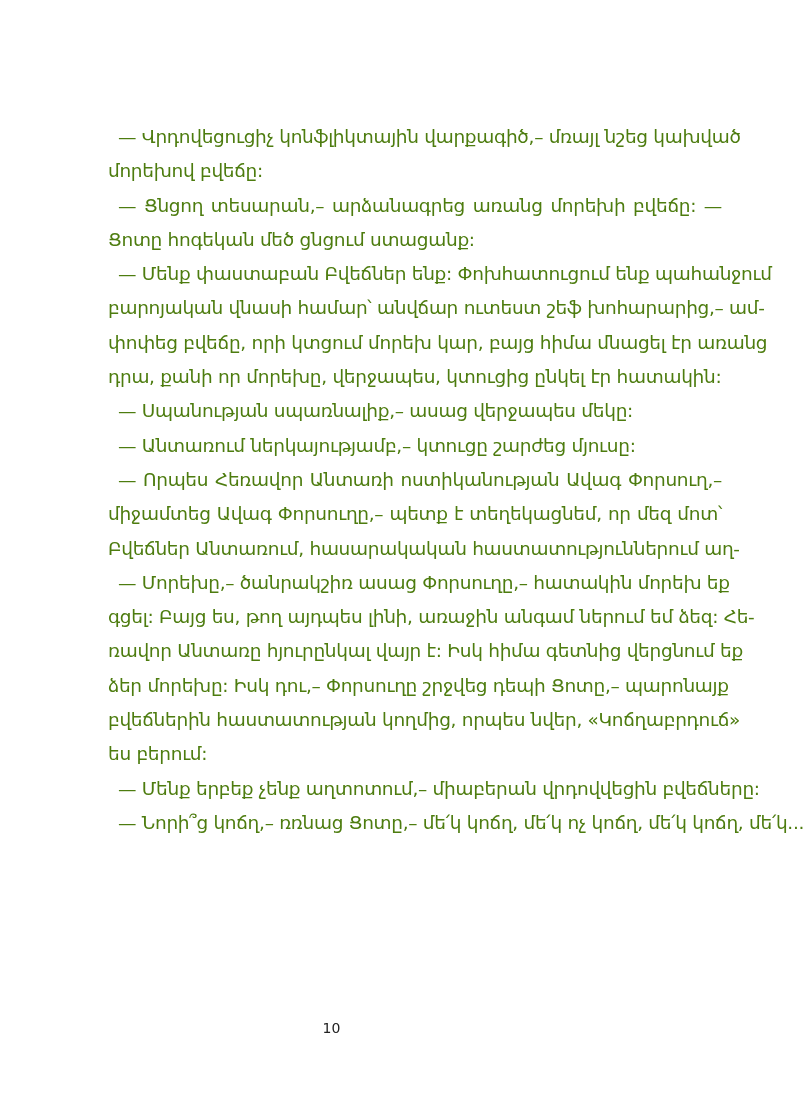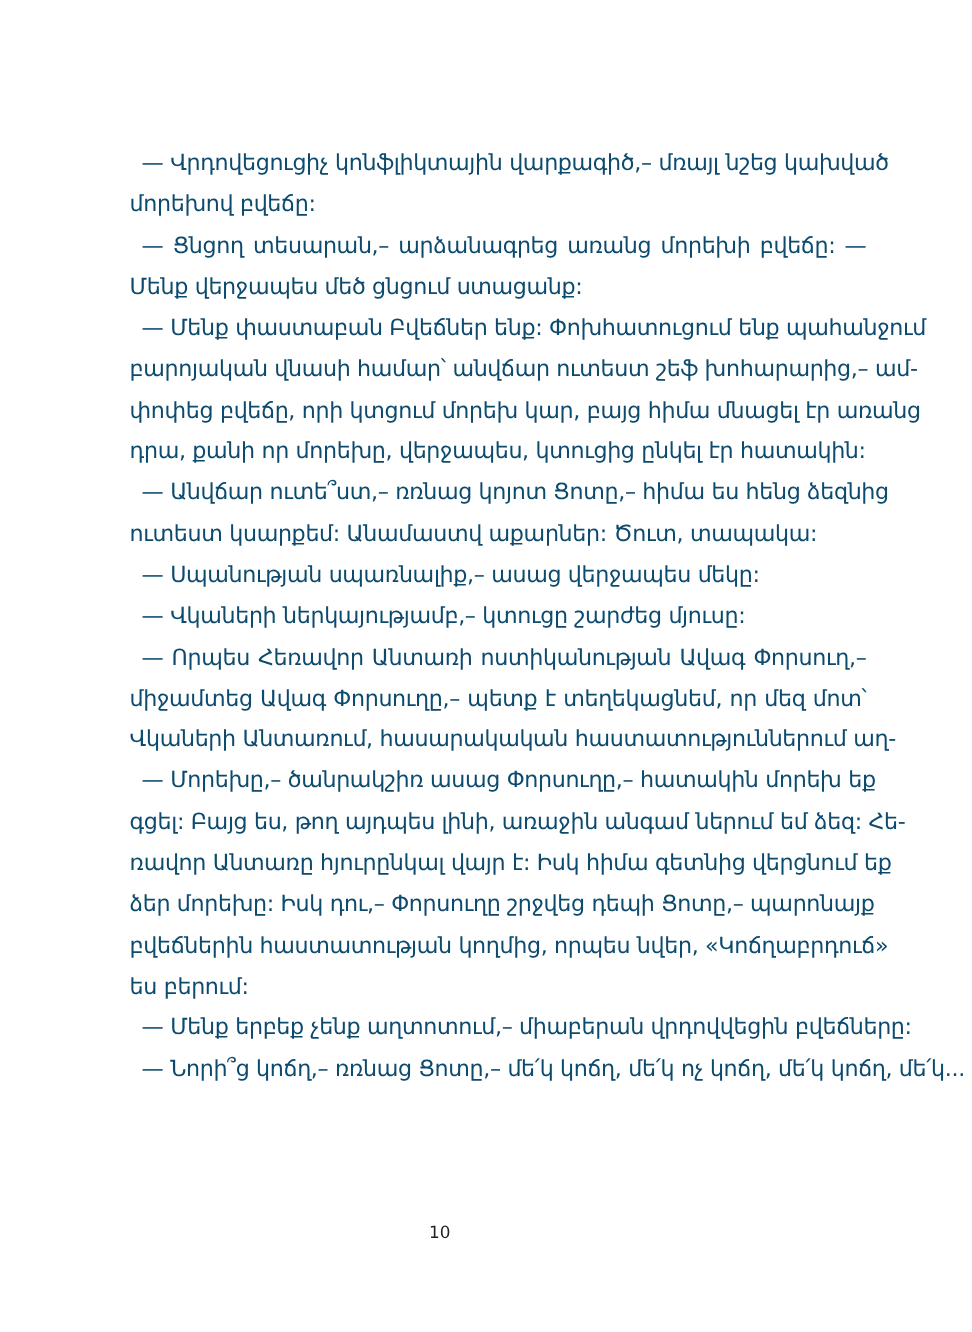--- a/index.html
+++ b/index.html
@@ -5,69 +5,64 @@
   html, body { margin: 0; padding: 0; background: #ffffff; }
   body { width: 810px; height: 1110px; position: relative; overflow: hidden; }
   .page {
     position: absolute;
     left: 108px;
     top: 120px;
     width: 614px;
     font-family: "DejaVu Sans", sans-serif;
     font-size: 18.5px;
     line-height: 34.3px;
-    color: #0c4a6e;
+    color: #4d7c0f;
     letter-spacing: -0.3px;
   }
   .line { display: block; white-space: nowrap; text-align: justify; text-align-last: justify; }
   .line.last { text-align-last: left; }
   .page-number {
     position: absolute;
     left: 0; width: 663px;
     top: 1020px;
     text-align: center;
     font-family: "DejaVu Sans", sans-serif;
     font-size: 14px;
     color: #222222;
-    padding-left: 35px;
   }
 </style>
 </head>
 <body>
 
 <div class="page">
   <div id="paras">
       <div class="para-block">
         <span class="line" style="padding-left: 10px;">— Վրդովեցուցիչ կոնֆլիկտային վարքագիծ,– մռայլ նշեց կախված</span>
         <span class="line last">մորեխով բվեճը:</span>
       </div>
       <div class="para-block">
         <span class="line" style="padding-left: 10px;">— Ցնցող տեսարան,– արձանագրեց առանց մորեխի բվեճը: —</span>
-        <span class="line last">Մենք վերջապես մեծ ցնցում ստացանք:</span>
+        <span class="line last">Ցոտը հոգեկան մեծ ցնցում ստացանք:</span>
       </div>
       <div class="para-block">
         <span class="line" style="padding-left: 10px;">— Մենք փաստաբան Բվեճներ ենք: Փոխհատուցում ենք պահանջում</span>
         <span class="line">բարոյական վնասի համար՝ անվճար ուտեստ շեֆ խոհարարից,– ամ-</span>
         <span class="line">փոփեց բվեճը, որի կտցում մորեխ կար, բայց հիմա մնացել էր առանց</span>
         <span class="line last">դրա, քանի որ մորեխը, վերջապես, կտուցից ընկել էր հատակին:</span>
       </div>
       <div class="para-block">
-        <span class="line" style="padding-left: 10px;">— Անվճար ուտե՞ստ,– ռռնաց կոյոտ Ցոտը,– հիմա ես հենց ձեզնից</span>
-        <span class="line last">ուտեստ կսարքեմ: Անամաստվ աքարներ: Ծուտ, տապակա:</span>
-      </div>
-      <div class="para-block">
         <span class="line last" style="padding-left: 10px;">— Սպանության սպառնալիք,– ասաց վերջապես մեկը:</span>
       </div>
       <div class="para-block">
-        <span class="line last" style="padding-left: 10px;">— Վկաների ներկայությամբ,– կտուցը շարժեց մյուսը:</span>
+        <span class="line last" style="padding-left: 10px;">— Անտառում ներկայությամբ,– կտուցը շարժեց մյուսը:</span>
       </div>
       <div class="para-block">
         <span class="line" style="padding-left: 10px;">— Որպես Հեռավոր Անտառի ոստիկանության Ավագ Փորսուղ,–</span>
         <span class="line">միջամտեց Ավագ Փորսուղը,– պետք է տեղեկացնեմ, որ մեզ մոտ՝</span>
-        <span class="line">Վկաների Անտառում, հասարակական հաստատություններում աղ-</span>
+        <span class="line">Բվեճներ Անտառում, հասարակական հաստատություններում աղ-</span>
       </div>
       <div class="para-block">
         <span class="line" style="padding-left: 10px;">— Մորեխը,– ծանրակշիռ ասաց Փորսուղը,– հատակին մորեխ եք</span>
         <span class="line">գցել: Բայց ես, թող այդպես լինի, առաջին անգամ ներում եմ ձեզ: Հե-</span>
         <span class="line">ռավոր Անտառը հյուրընկալ վայր է: Իսկ հիմա գետնից վերցնում եք</span>
         <span class="line">ձեր մորեխը: Իսկ դու,– Փորսուղը շրջվեց դեպի Ցոտը,– պարոնայք</span>
         <span class="line">բվեճներին հաստատության կողմից, որպես նվեր, «Կոճղաբրդուճ»</span>
         <span class="line last">ես բերում:</span>
       </div>
       <div class="para-block">

